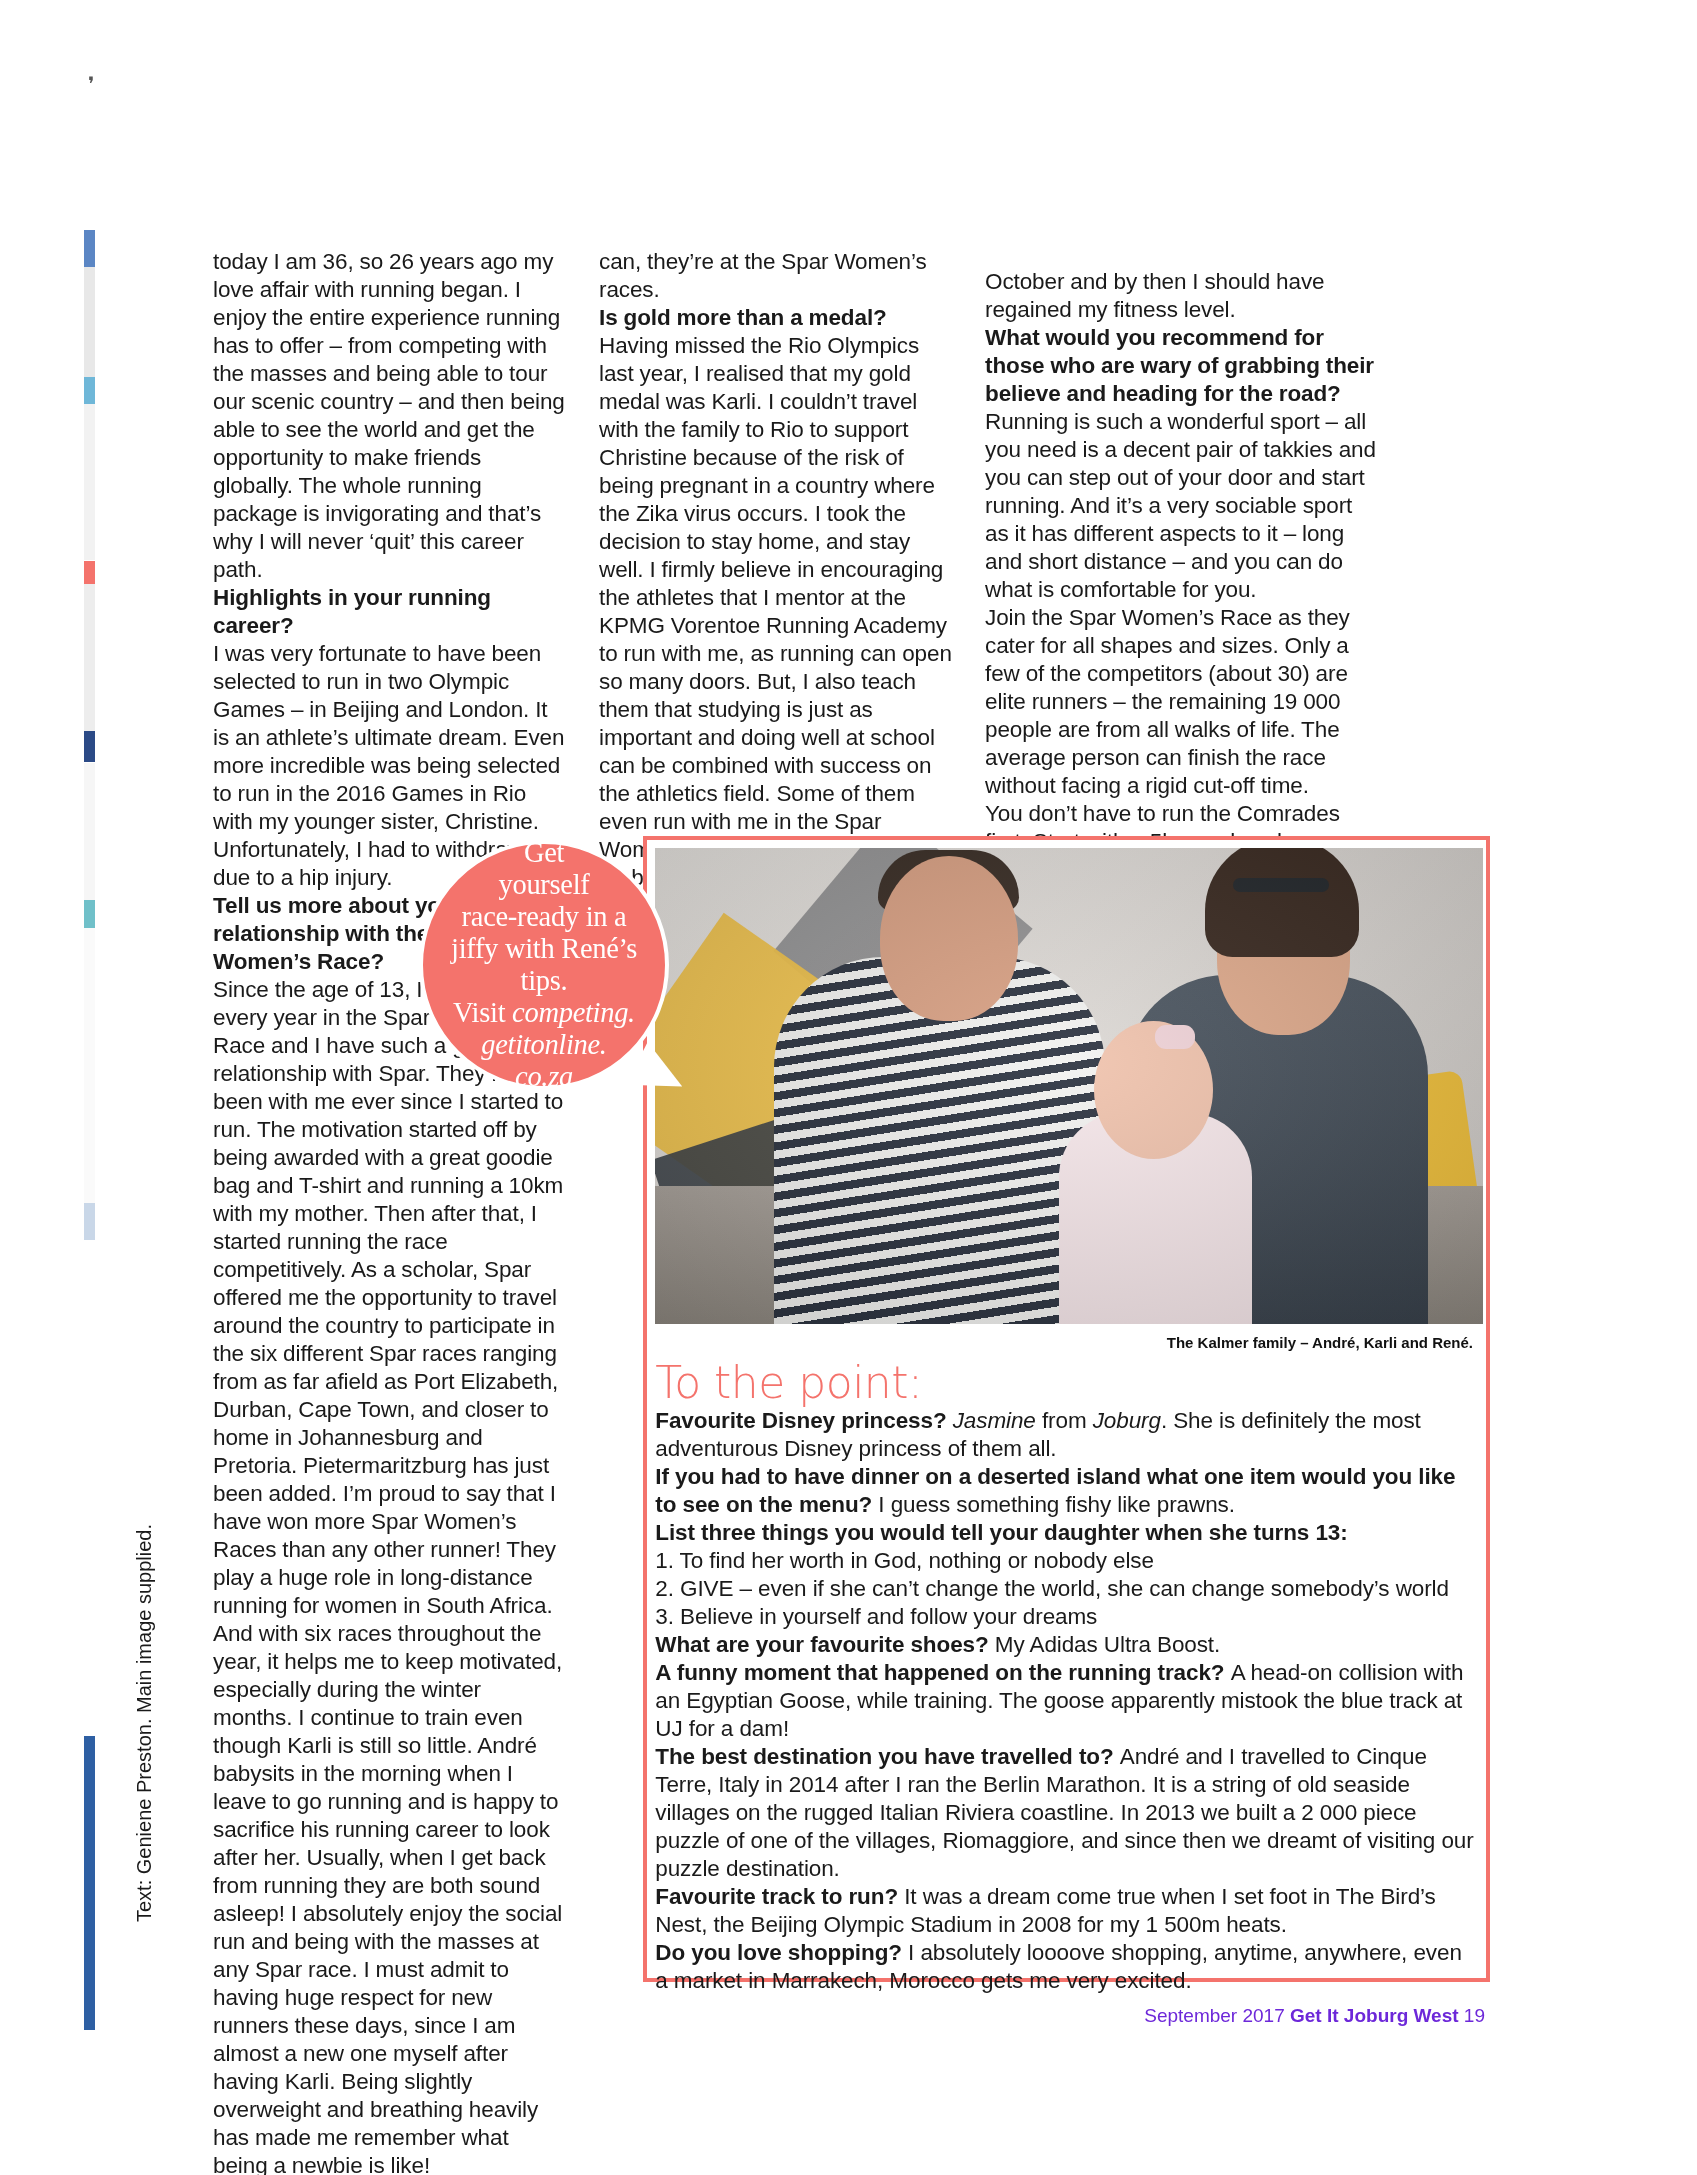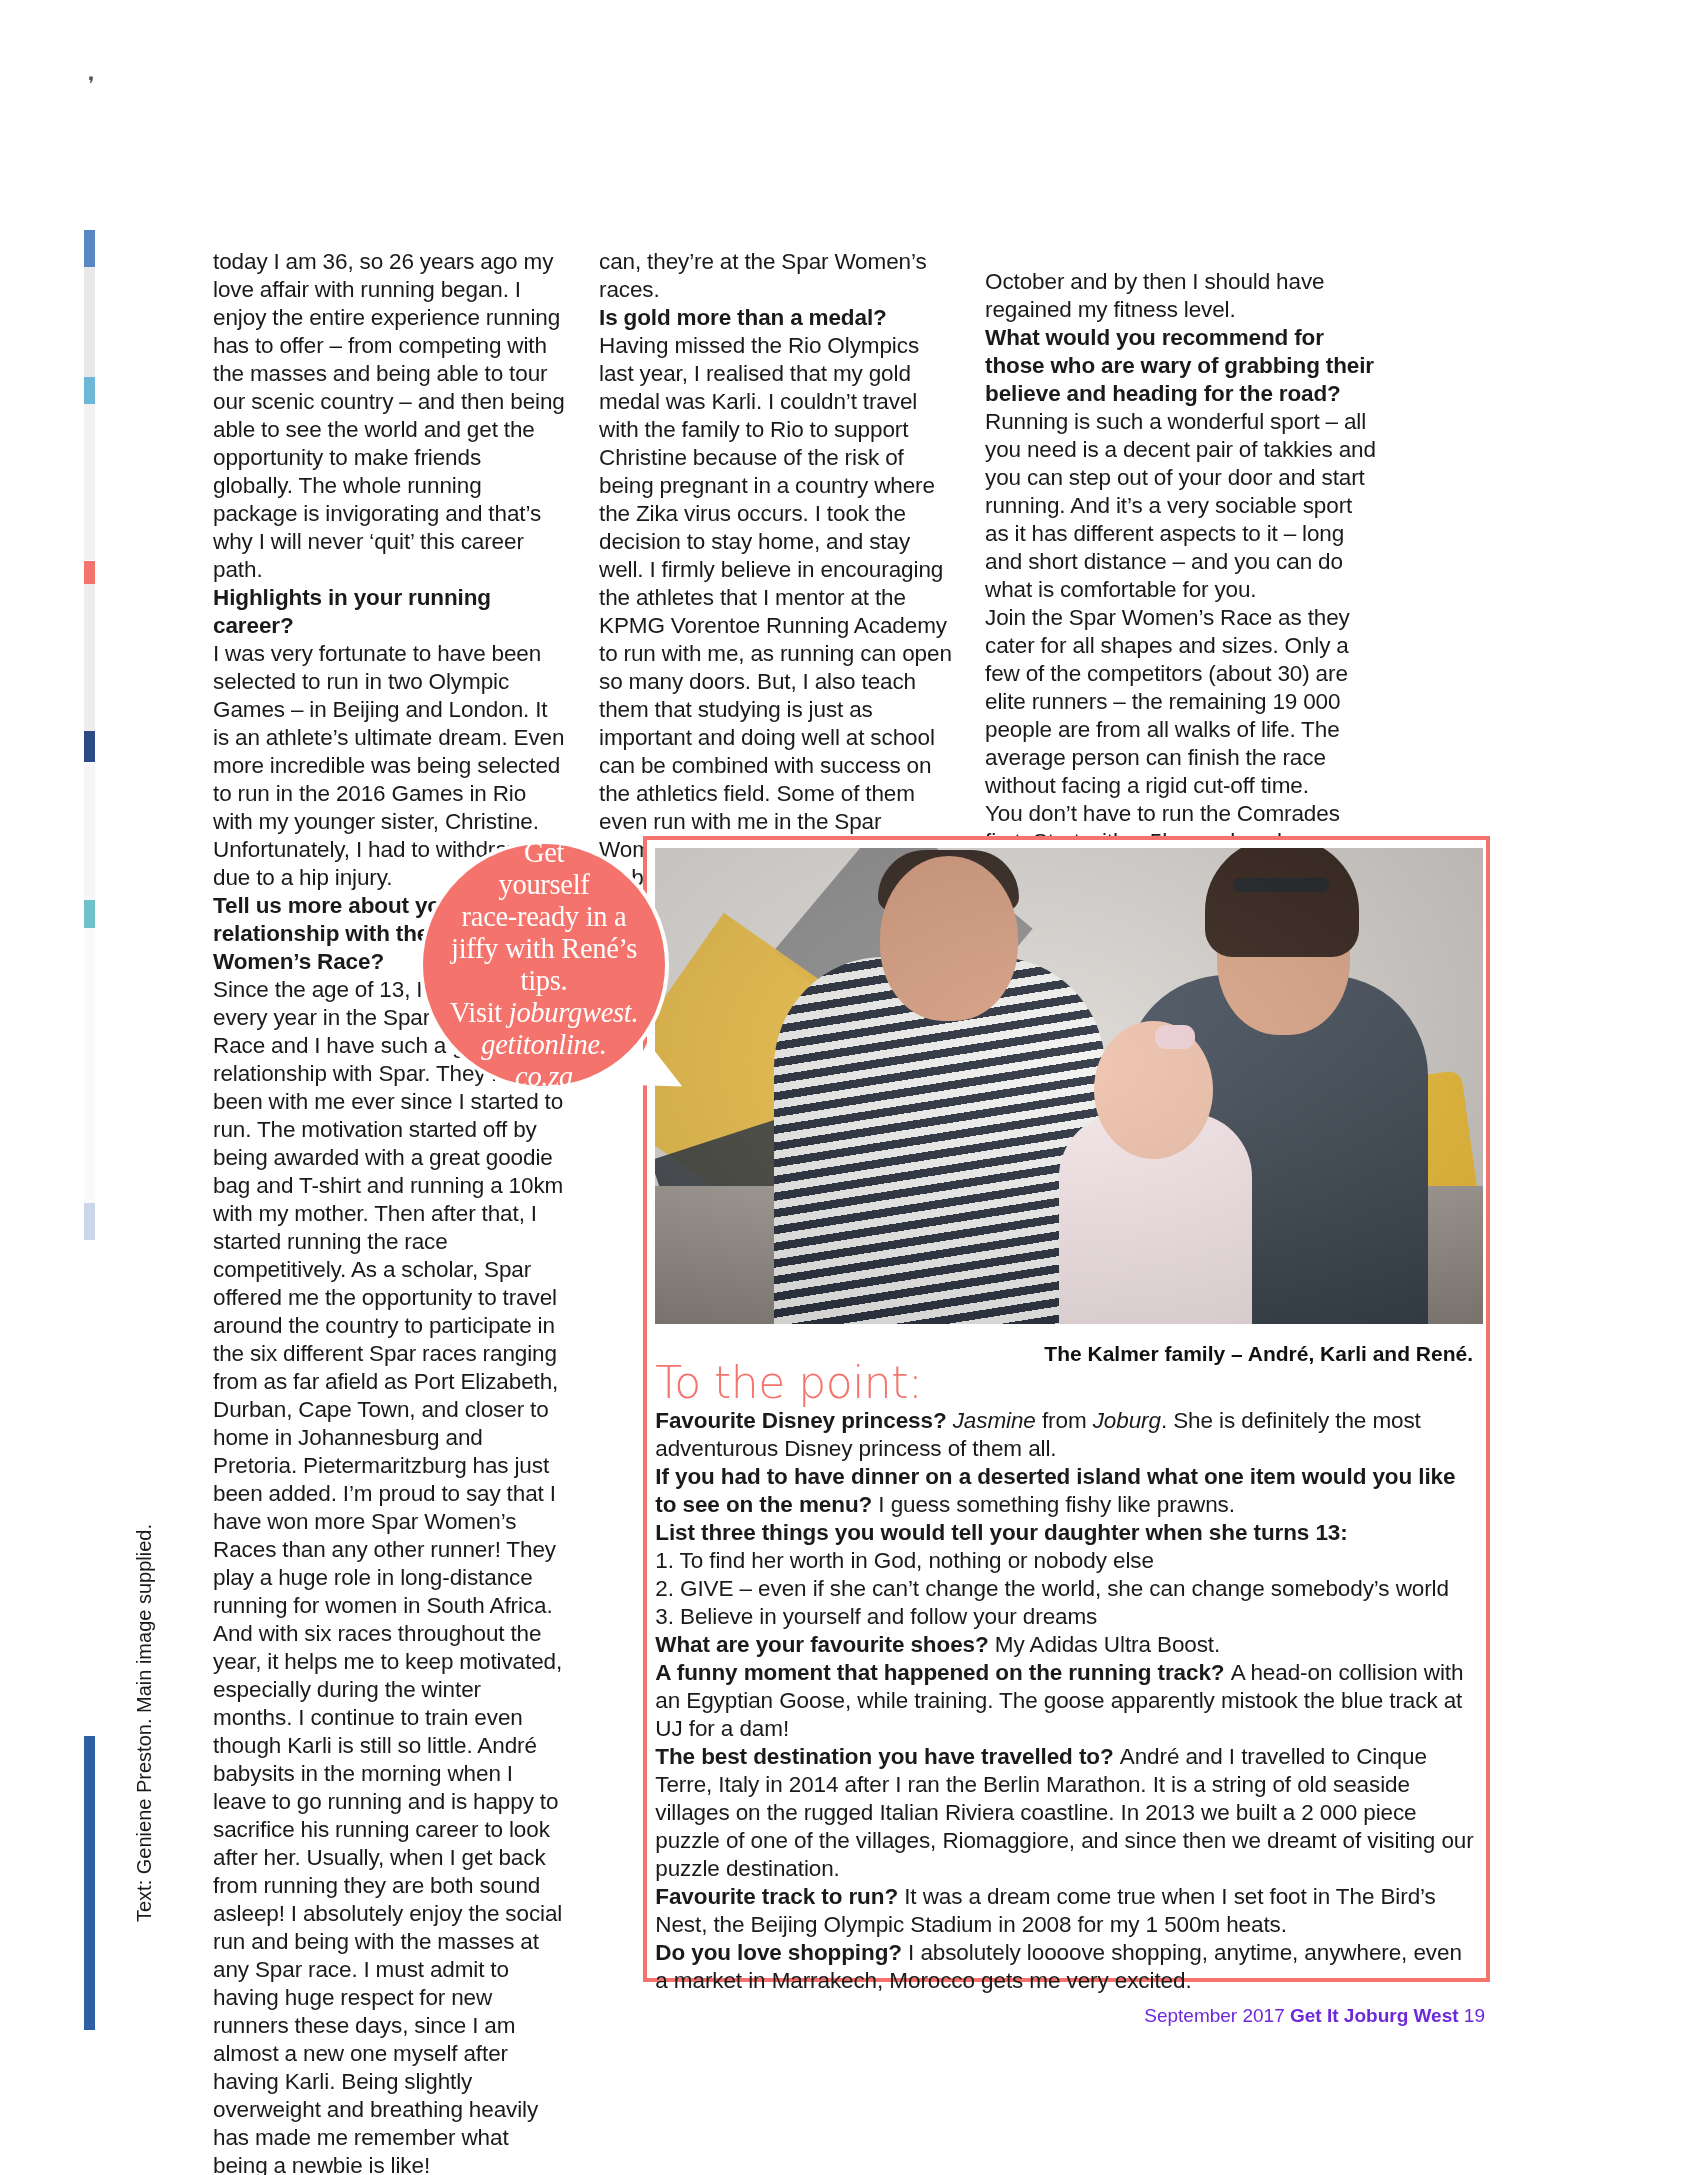--- a/index.html
+++ b/index.html
@@ -122,22 +122,22 @@
     border-left: 51px solid #ffffff;
     border-top: 24px solid transparent;
     border-bottom: 24px solid transparent;
     transform: rotate(27deg);
     z-index: 6;
   }
 
   
   #photo-caption {
     position: absolute;
-    right: 13px; top: 501px;
-    font-size: 21px; font-weight: bold; line-height: 26px;
+    right: 13px; top: 490px;
+    font-size: 15px; font-weight: bold; line-height: 26px;
     color: #111;
   }
 
   
   #ttp {
     position: absolute;
     left: 8.3px; top: 523px;
     width: 825px;
   }
   #ttp-title {
@@ -227,21 +227,21 @@
       </div>
   </div>
 </div>
 
 <div id="callout">
   <div class="lines">
     <span>Get</span><br>
     <span>yourself</span><br>
     <span>race-ready in a</span><br>
     <span>jiffy with René’s tips.</span><br>
-    <span>Visit </span><span class="it">joburgwest.</span><br>
+    <span>Visit </span><span class="it">competing.</span><br>
     <span class="it">getitonline.</span><br>
     <span class="it">co.za</span>
   </div>
 </div>
 <div id="callout-arrow"></div>
 
 <div id="figure-block">
 
   <div id="photo">
     <div class="wall"></div>

